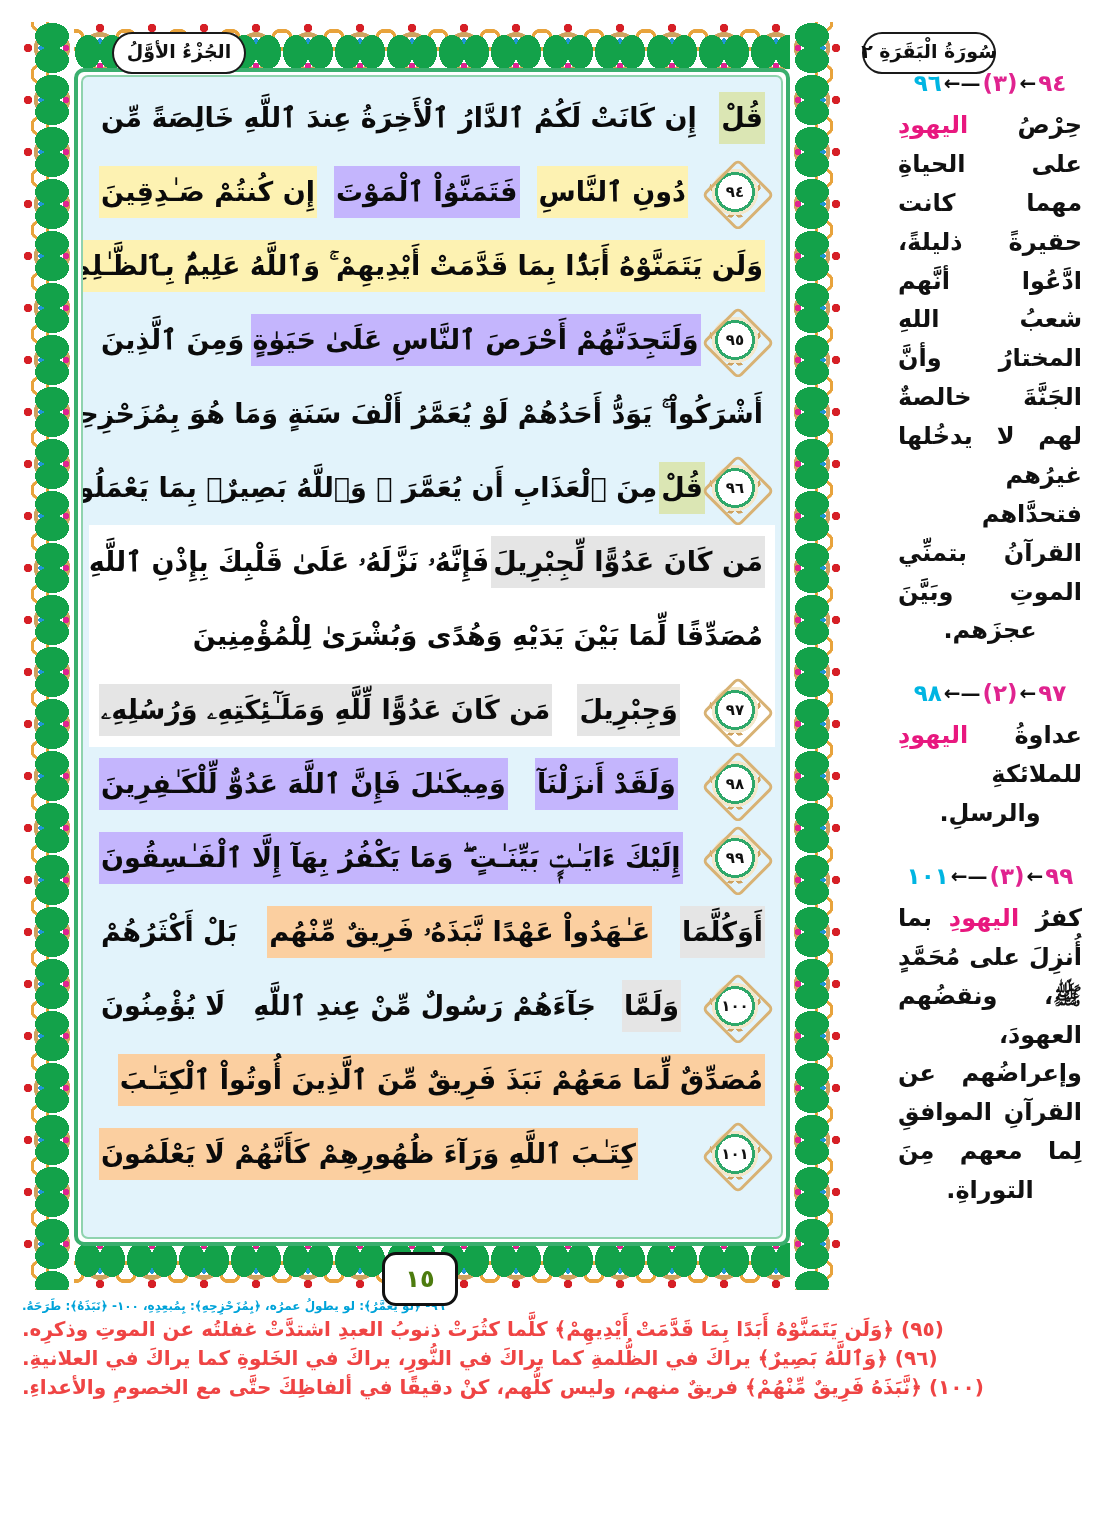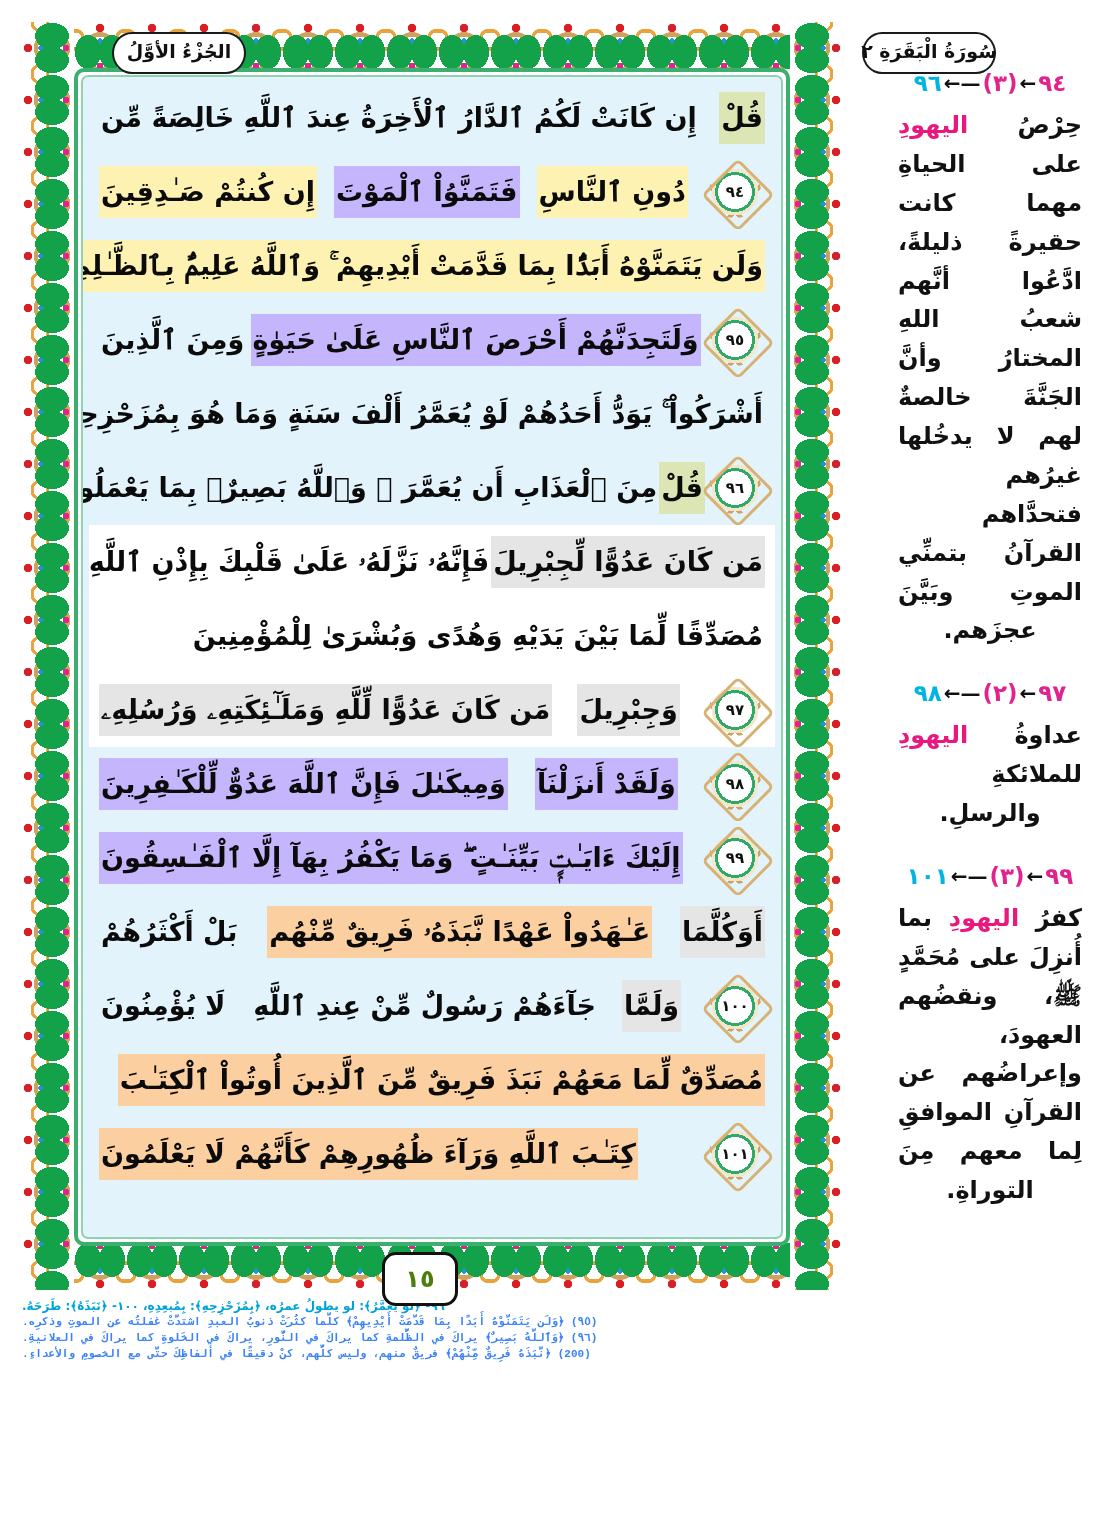--- a/index.html
+++ b/index.html
@@ -238,21 +238,21 @@
   }
   .fn-line{
     font-family:"DejaVu Sans","Liberation Sans",sans-serif;
     font-weight:bold;
     line-height:1.45;
     white-space:nowrap;
     text-align:left;
     direction:rtl;
   }
   .fn-cyan{color:#00a3d9;font-size:12px;}
-  .fn-pink{color:#3b82f6;font-size:11px;font-family:Liberation Mono, monospace;}
+  .fn-pink{color:#ef4444;font-size:20px;}
   .fn-black{color:#111;font-size:17px;margin-top:7px;}
   .fn-black .boxed{
     display:inline-block;
     border:1.6px solid #111;
     padding:0 4px;
     margin:0 2px;
     line-height:1.2;
   }
 </style>
 </head>
@@ -390,16 +390,16 @@
           <span class="to">١٠١</span>
         </div>
         <div class="tafsir-text"><span class="">كفرُ </span><span class="kw">اليهودِ</span><span class=""> بما أُنزِلَ على مُحَمَّدٍ ﷺ، ونقضُهم العهودَ، وإعراضُهم عن القرآنِ الموافقِ لِما معهم مِنَ التوراةِ.</span></div>
       </div>
     </div>
 
   <div class="footnotes" id="footnotes">
       <div class="fn-line fn-cyan">٩٦- ﴿لَوْ يُعَمَّرُ﴾: لو يطولُ عمرُه، ﴿بِمُزَحْزِحِهِ﴾: بِمُبعِدِهِ، ١٠٠- ﴿نَبَذَهُ﴾: طَرَحَهُ.</div>
       <div class="fn-line fn-pink">(٩٥) ﴿وَلَن يَتَمَنَّوْهُ أَبَدًا بِمَا قَدَّمَتْ أَيْدِيهِمْ﴾ كلَّما كثُرَتْ ذنوبُ العبدِ اشتدَّتْ غفلتُه عن الموتِ وذكرِه.</div>
       <div class="fn-line fn-pink">(٩٦) ﴿وَٱللَّهُ بَصِيرٌ﴾ يراكَ في الظُّلمةِ كما يراكَ في النُّورِ، يراكَ في الخَلوةِ كما يراكَ في العلانيةِ.</div>
-      <div class="fn-line fn-pink">(200) ﴿نَّبَذَهُ فَرِيقٌ مِّنْهُمْ﴾ فريقٌ منهم، وليس كلُّهم، كنْ دقيقًا في ألفاظِكَ حتَّى مع الخصومِ والأعداءِ.</div>
+      <div class="fn-line fn-pink">(١٠٠) ﴿نَّبَذَهُ فَرِيقٌ مِّنْهُمْ﴾ فريقٌ منهم، وليس كلُّهم، كنْ دقيقًا في ألفاظِكَ حتَّى مع الخصومِ والأعداءِ.</div>
     </div>
 
 </div>
 
 </body></html>

